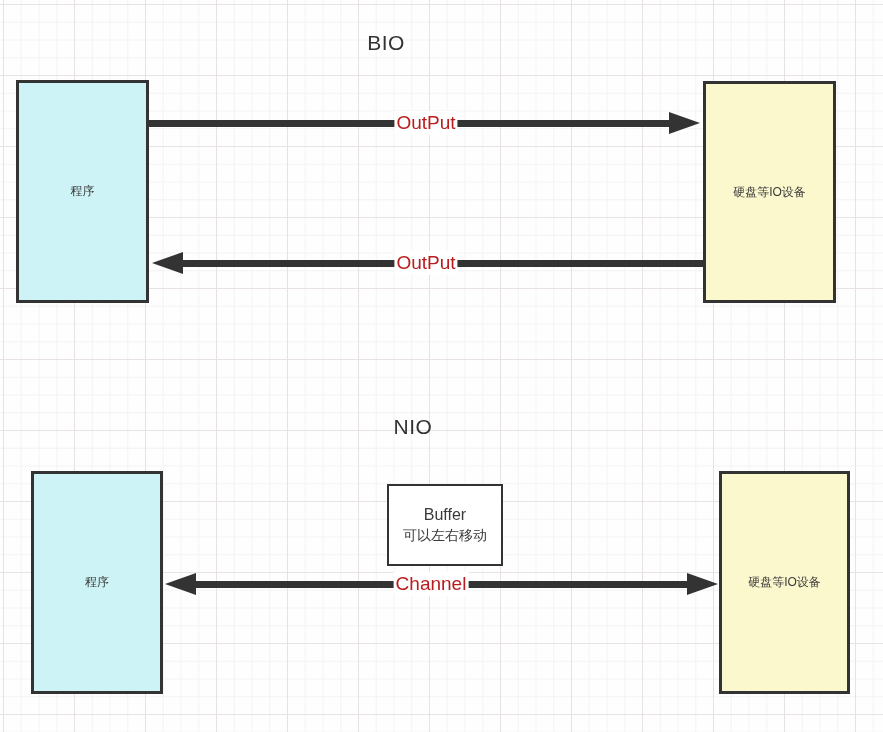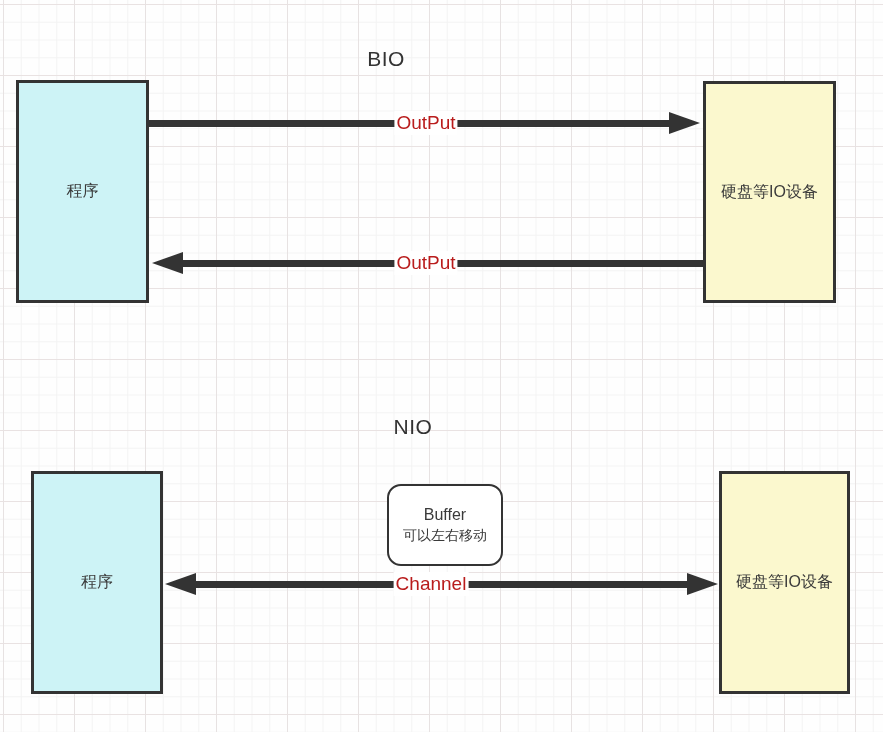--- a/index.html
+++ b/index.html
@@ -32,21 +32,21 @@
     white-space: nowrap;
   }
   .shape-box {
     position: absolute;
     box-sizing: border-box;
     border: 3px solid #333333;
     display: flex;
     align-items: center;
     justify-content: center;
     text-align: center;
-    font-size: 16px;
+    font-size: 12px;
     color: #3a3a3a;
   }
   .box-cyan  { background: #cdf3f6; }
   .box-yellow{ background: #fbf8ce; }
   .buffer-box {
     position: absolute;
     box-sizing: border-box;
     border: 2.5px solid #333333;
     background: #ffffff;
     display: flex;
@@ -92,21 +92,21 @@
     font-size: 19px;
     color: #b91c1c;
     white-space: nowrap;
   }
 </style>
 </head>
 <body>
 
 <div class="canvas">
 
-  <div class="section-title" style="left:386px; top:43px;margin-top:16px;">BIO</div>
+  <div class="section-title" style="left:386px; top:43px;">BIO</div>
 
   <div class="shape-box box-cyan" style="left:16px; top:80px; width:133px; height:223px;">
     <span>程序</span>
   </div>
 
   <div class="shape-box box-yellow" style="left:703px; top:81px; width:133px; height:222px;">
     <span>硬盘等IO设备</span>
   </div>
 
   <div class="arrow" style="left:149px; top:123px; width:551px;">
@@ -124,21 +124,21 @@
   <div class="section-title" style="left:413px; top:427px;">NIO</div>
 
   <div class="shape-box box-cyan" style="left:31px; top:471px; width:132px; height:223px;">
     <span>程序</span>
   </div>
 
   <div class="shape-box box-yellow" style="left:719px; top:471px; width:131px; height:223px;">
     <span>硬盘等IO设备</span>
   </div>
 
-  <div class="buffer-box" style="left:387px; top:484px; width:116px; height:82px;border-radius:14px;">
+  <div class="buffer-box" style="left:387px; top:484px; width:116px; height:82px;">
     <span class="buffer-line1">Buffer</span>
     <span class="buffer-line2">可以左右移动</span>
   </div>
 
   <div class="arrow" style="left:165px; top:584px; width:553px;">
     <div class="shaft" style="left:26px; right:26px;"></div>
     <div class="head head-left"></div>
     <div class="head head-right"></div>
     <div class="arrow-label" style="left:266px;">Channel</div>
   </div>

